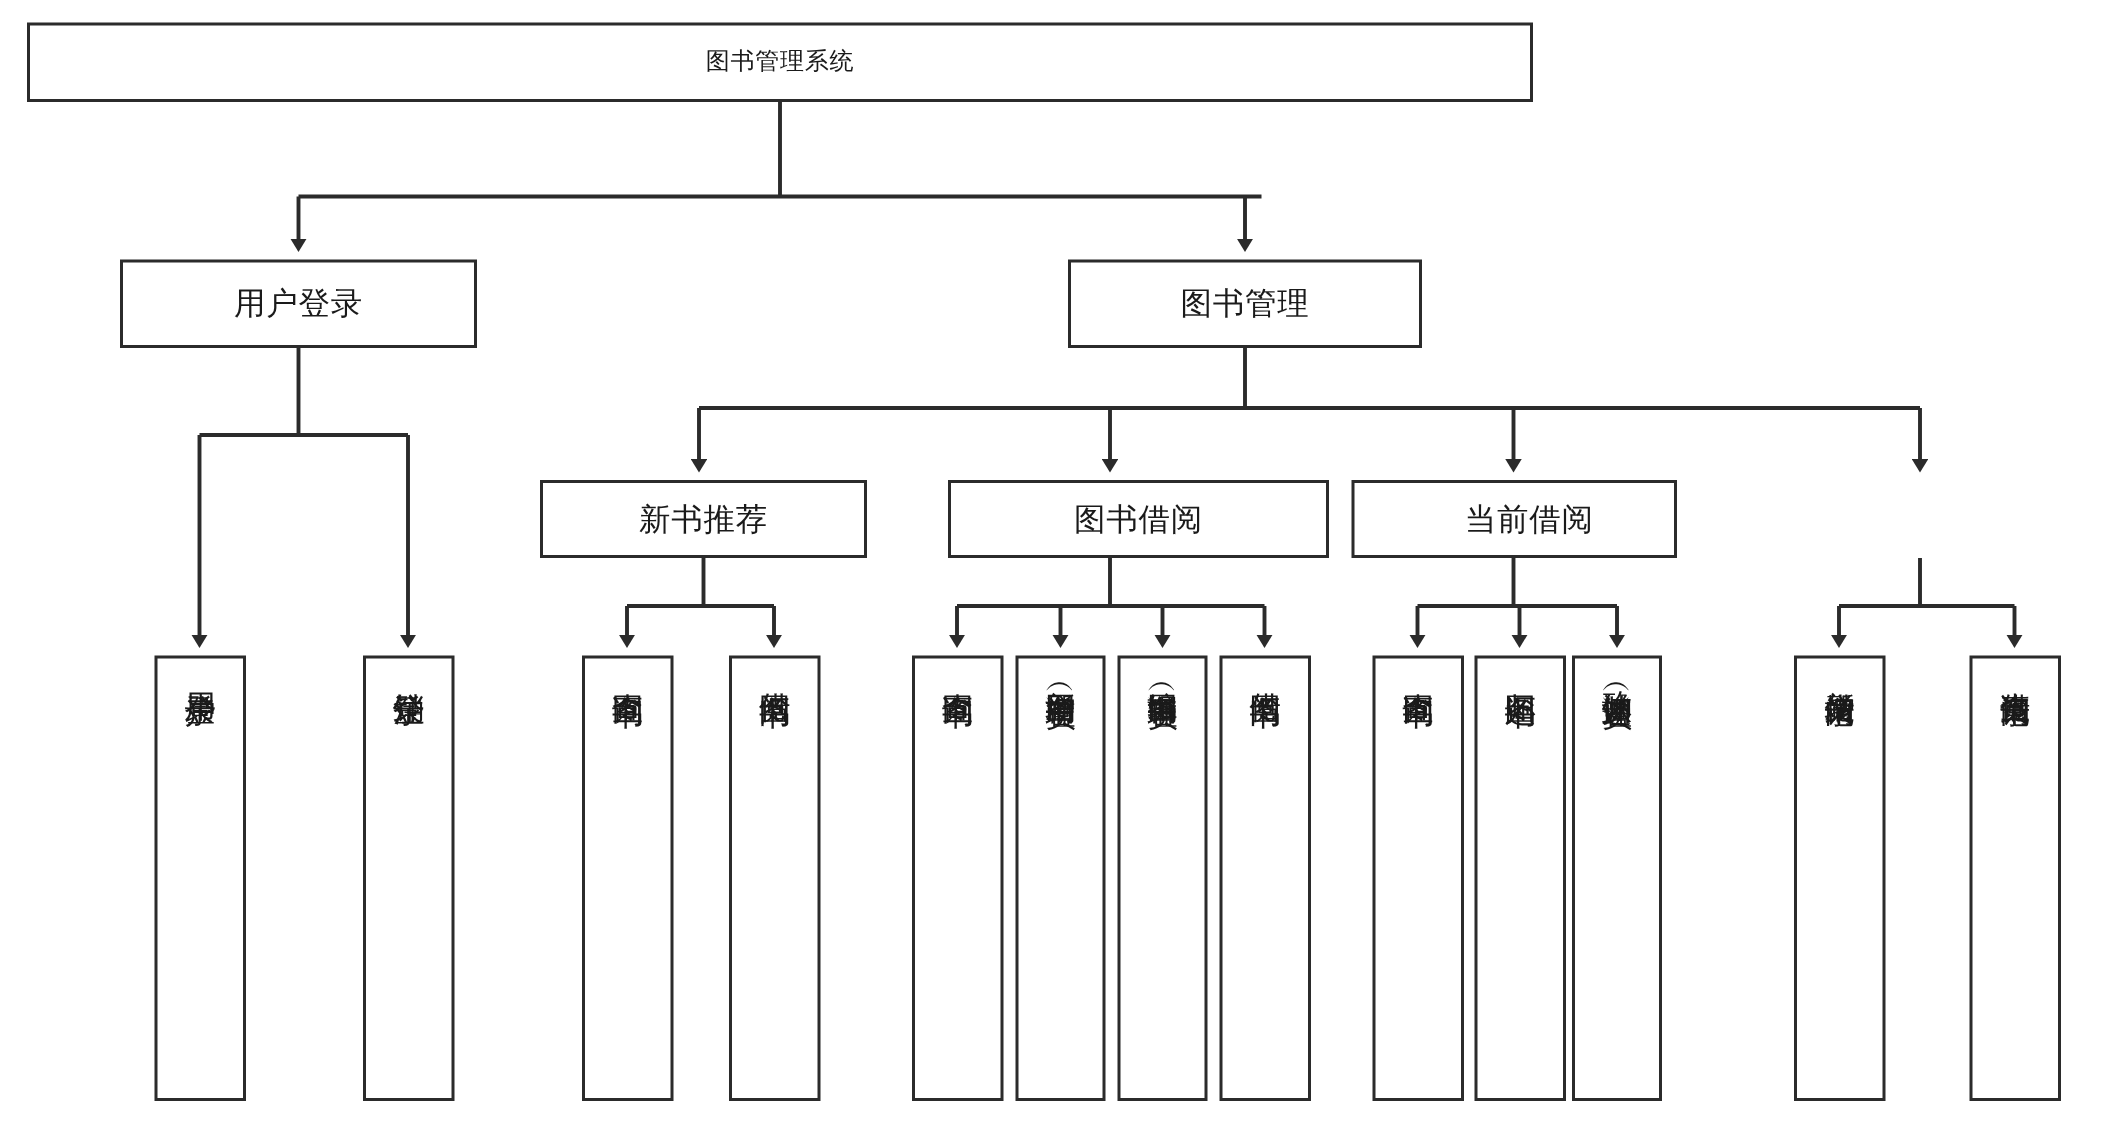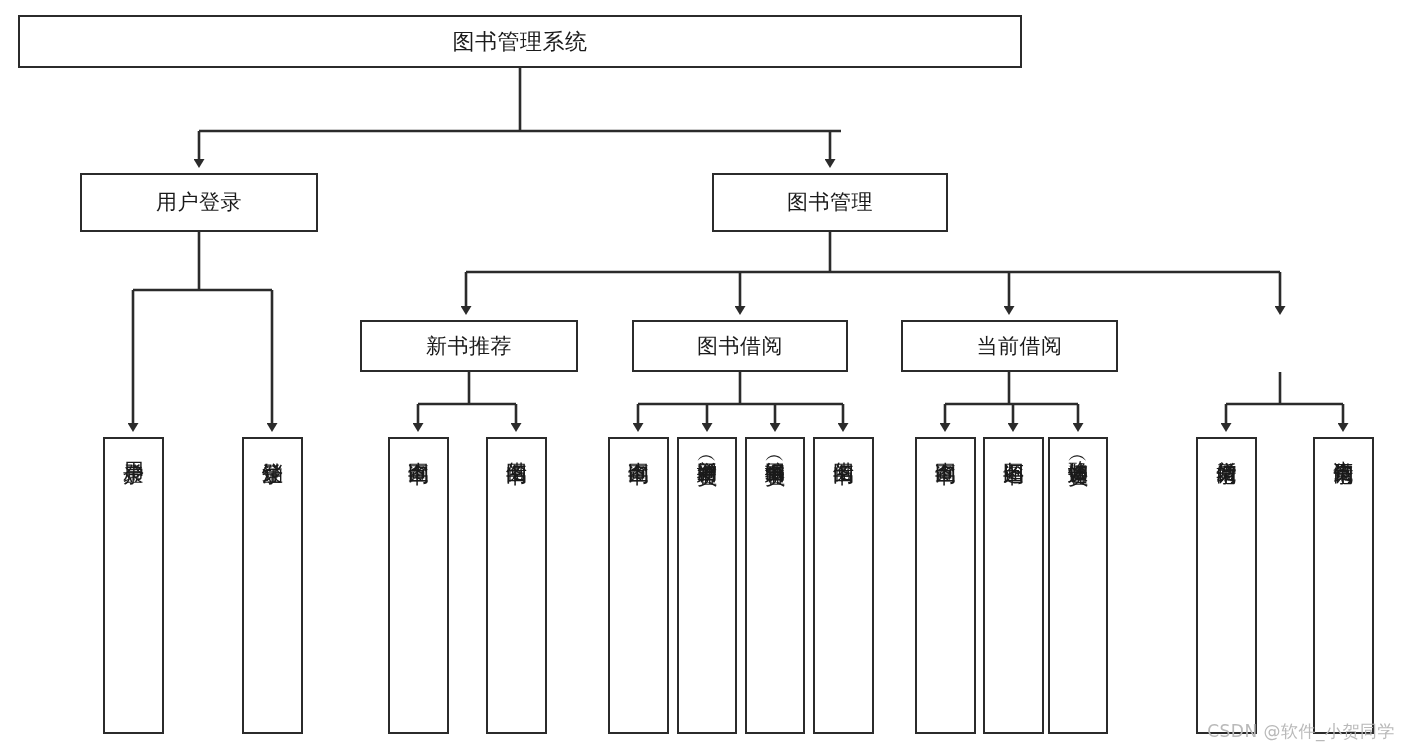--- a/index.html
+++ b/index.html
@@ -25,21 +25,21 @@
     color:#1a1a1a;
   }
   .node .lbl{
     display:block;
     line-height:1.15;
     letter-spacing:0.5px;
     white-space:nowrap;
   }
   
   .h-node .lbl{font-size:21px;}
-  #n-root .lbl{font-size:22px;}
+  #n-root .lbl{font-size:16px;}
 
   
   .v-node{
     border-width:2.5px;
     align-items:flex-start;
     justify-content:center;
     padding-top:6px;
   }
   .v-node .lbl{
     writing-mode:vertical-rl;
@@ -126,21 +126,21 @@
   </div>
 
   <div class="node h-node" style="left:712px;top:173px;width:236px;height:59px;">
     <span class="lbl">图书管理</span>
   </div>
 
   <div class="node h-node" style="left:360px;top:320px;width:218px;height:52px;">
     <span class="lbl">新书推荐</span>
   </div>
 
-  <div class="node h-node" style="left:632px;top:320px;width:216px;height:52px;">
+  <div class="node h-node" style="left:632px;top:320px;width:254px;height:52px;">
     <span class="lbl">图书借阅</span>
   </div>
 
   <div class="node h-node" style="left:901px;top:320px;width:217px;height:52px;padding-left:20px;">
     <span class="lbl">当前借阅</span>
   </div>
 
 
   <div class="node v-node" style="left:103px;top:437px;width:61px;height:297px;">
     <span class="lbl">用户登录</span>
@@ -187,15 +187,14 @@
   </div>
 
   <div class="node v-node tall" style="left:1196px;top:437px;width:61px;height:297px;">
     <span class="lbl">新增借阅记录</span>
   </div>
 
   <div class="node v-node tall" style="left:1313px;top:437px;width:61px;height:297px;">
     <span class="lbl">查询借阅记录</span>
   </div>
 
-  <div id="watermark">CSDN @软件_小贺同学</div>
 
 </div>
 
 </body></html>

